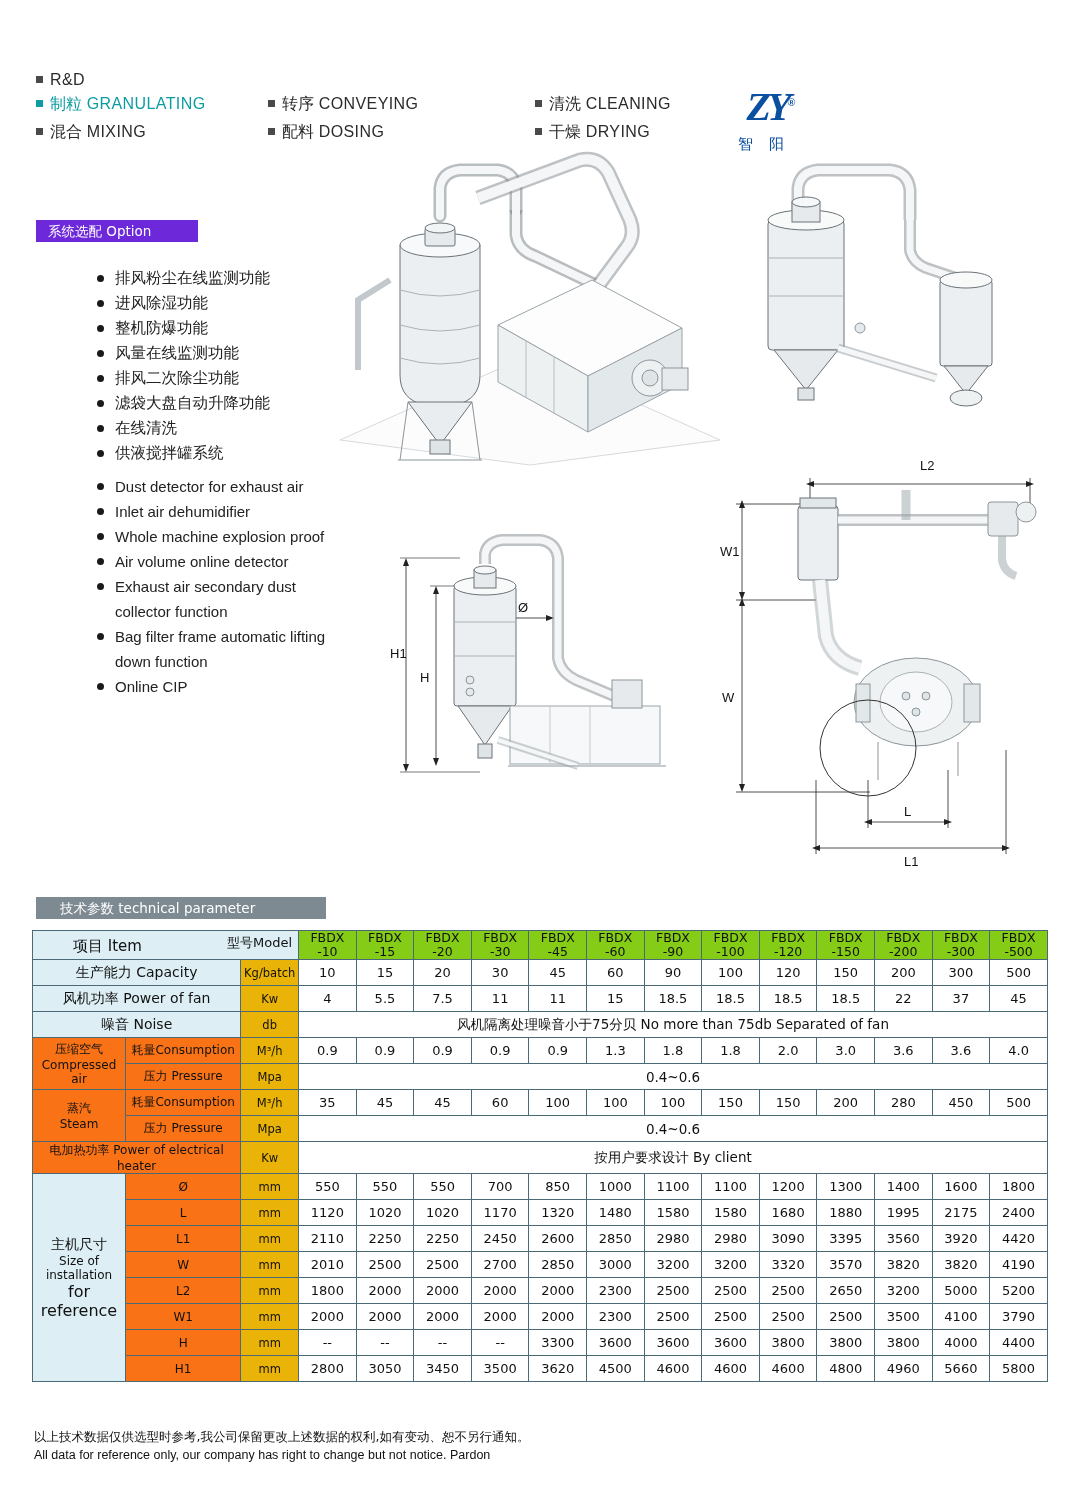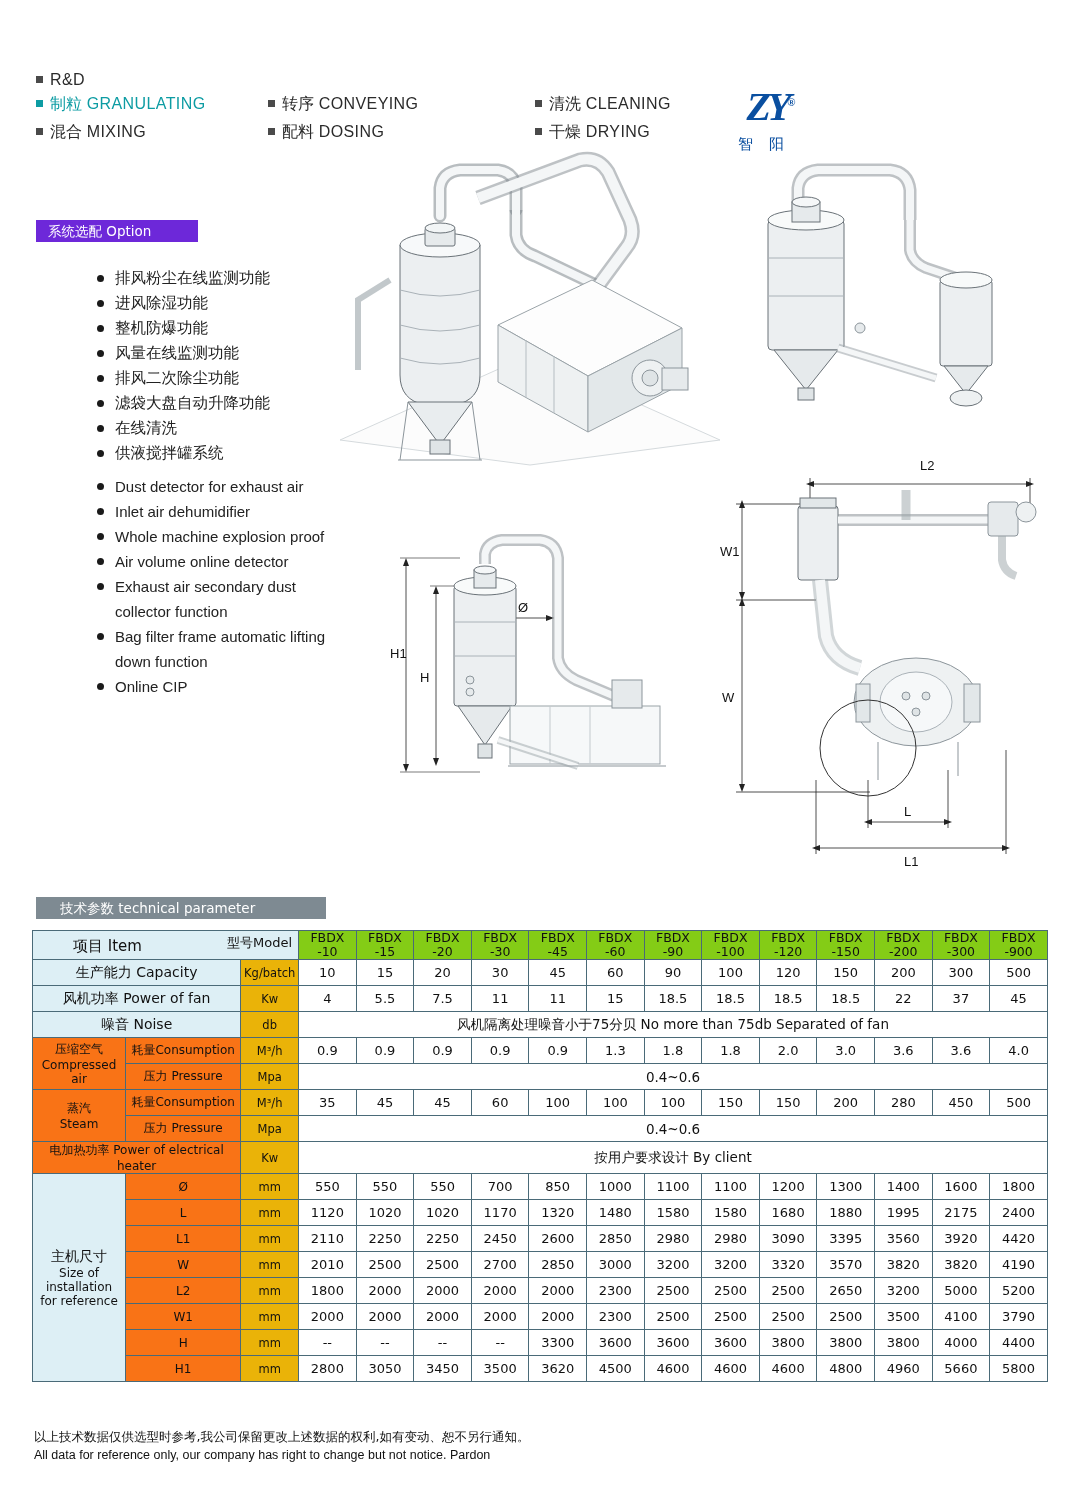--- a/index.html
+++ b/index.html
@@ -367,21 +367,21 @@
     <td class="modelhdr"><span>FBDX</span><br><span>-20</span></td>
     <td class="modelhdr"><span>FBDX</span><br><span>-30</span></td>
     <td class="modelhdr"><span>FBDX</span><br><span>-45</span></td>
     <td class="modelhdr"><span>FBDX</span><br><span>-60</span></td>
     <td class="modelhdr"><span>FBDX</span><br><span>-90</span></td>
     <td class="modelhdr"><span>FBDX</span><br><span>-100</span></td>
     <td class="modelhdr"><span>FBDX</span><br><span>-120</span></td>
     <td class="modelhdr"><span>FBDX</span><br><span>-150</span></td>
     <td class="modelhdr"><span>FBDX</span><br><span>-200</span></td>
     <td class="modelhdr"><span>FBDX</span><br><span>-300</span></td>
-    <td class="modelhdr"><span>FBDX</span><br><span>-900</span></td>
+    <td class="modelhdr"><span>FBDX</span><br><span>-500</span></td>
   </tr>
 
   <tr>
     <td class="lbl" colspan="2">生产能力 Capacity</td>
     <td class="unit">Kg/batch</td>
     <td class="val">10</td>
     <td class="val">15</td>
     <td class="val">20</td>
     <td class="val">30</td>
     <td class="val">45</td>
@@ -476,21 +476,21 @@
   <tr>
     <td class="lbl-sm" colspan="2">电加热功率 Power of electrical heater</td>
     <td class="unit">Kw</td>
     <td class="span" colspan="13">按用户要求设计 By client</td>
   </tr>
 
   <tr>
     <td class="lbl" rowspan="8" style="width:84px;">
       <div>主机尺寸</div>
       <div style="font-size:12px;">Size of installation</div>
-      <div style="font-size:12px;">for reference</div>
+      <div style="font-size:16px;">for reference</div>
     </td>
     <td class="lbl-sm">Ø</td>
     <td class="unit">mm</td>
     <td class="val">550</td>
     <td class="val">550</td>
     <td class="val">550</td>
     <td class="val">700</td>
     <td class="val">850</td>
     <td class="val">1000</td>
     <td class="val">1100</td>

